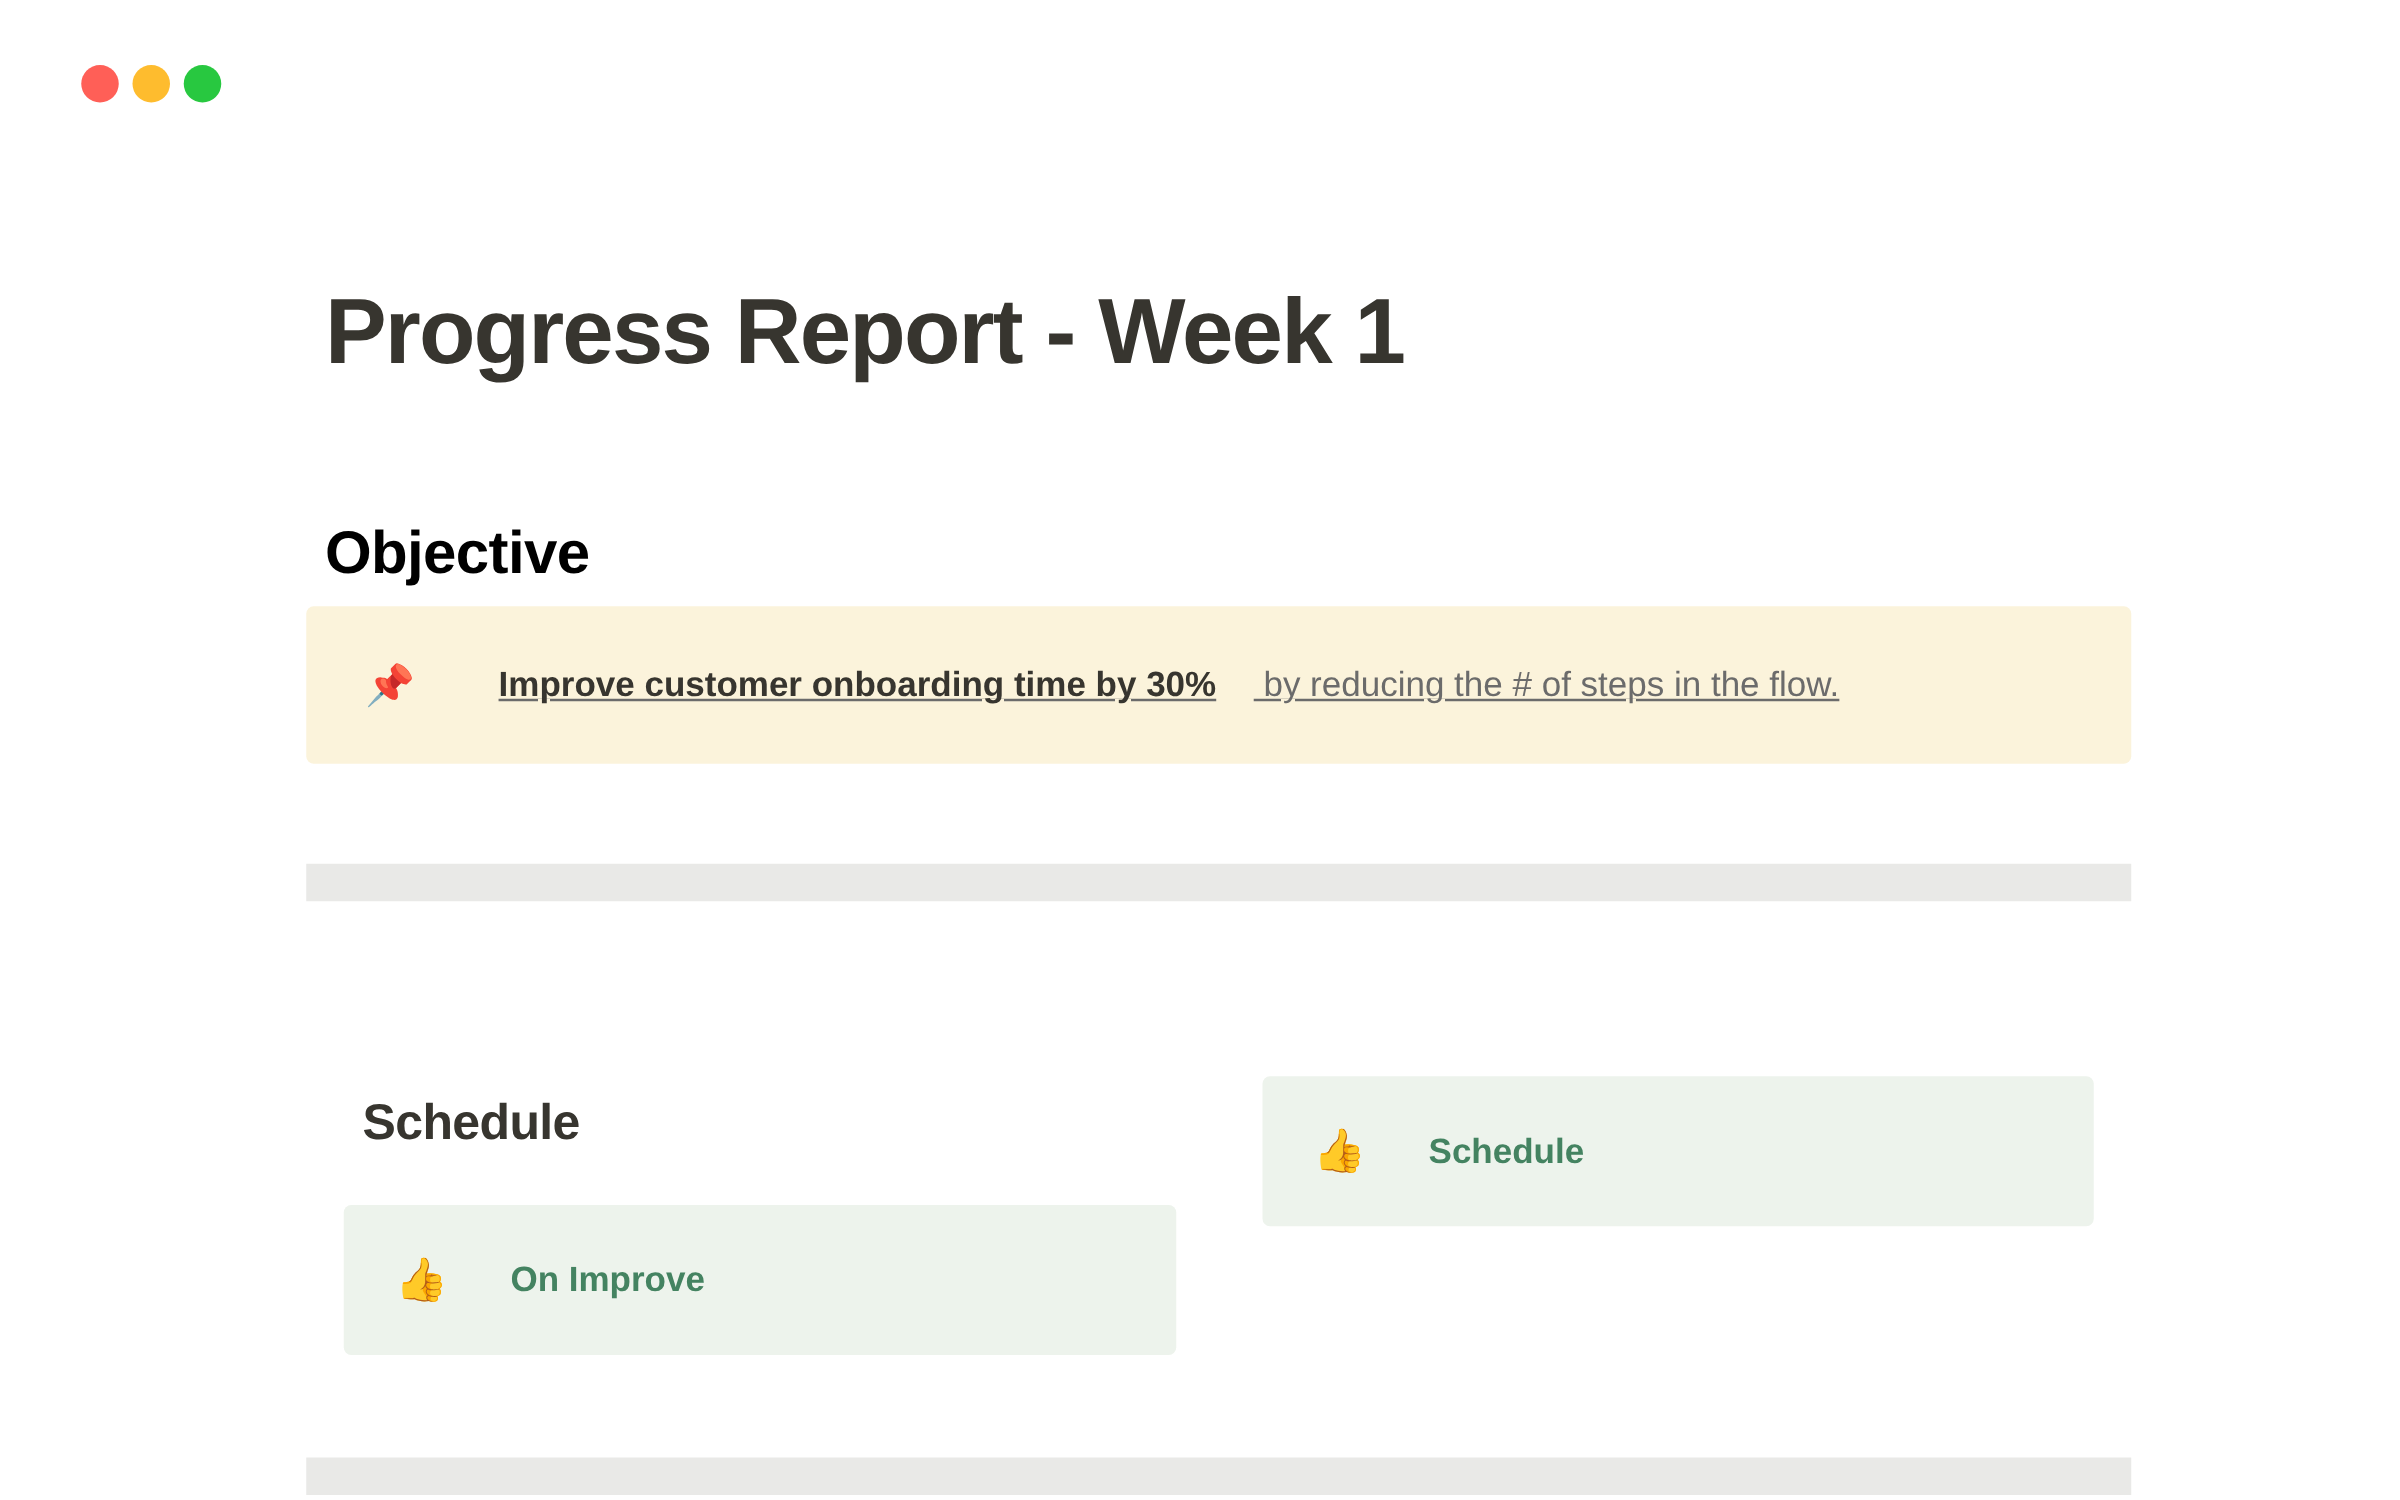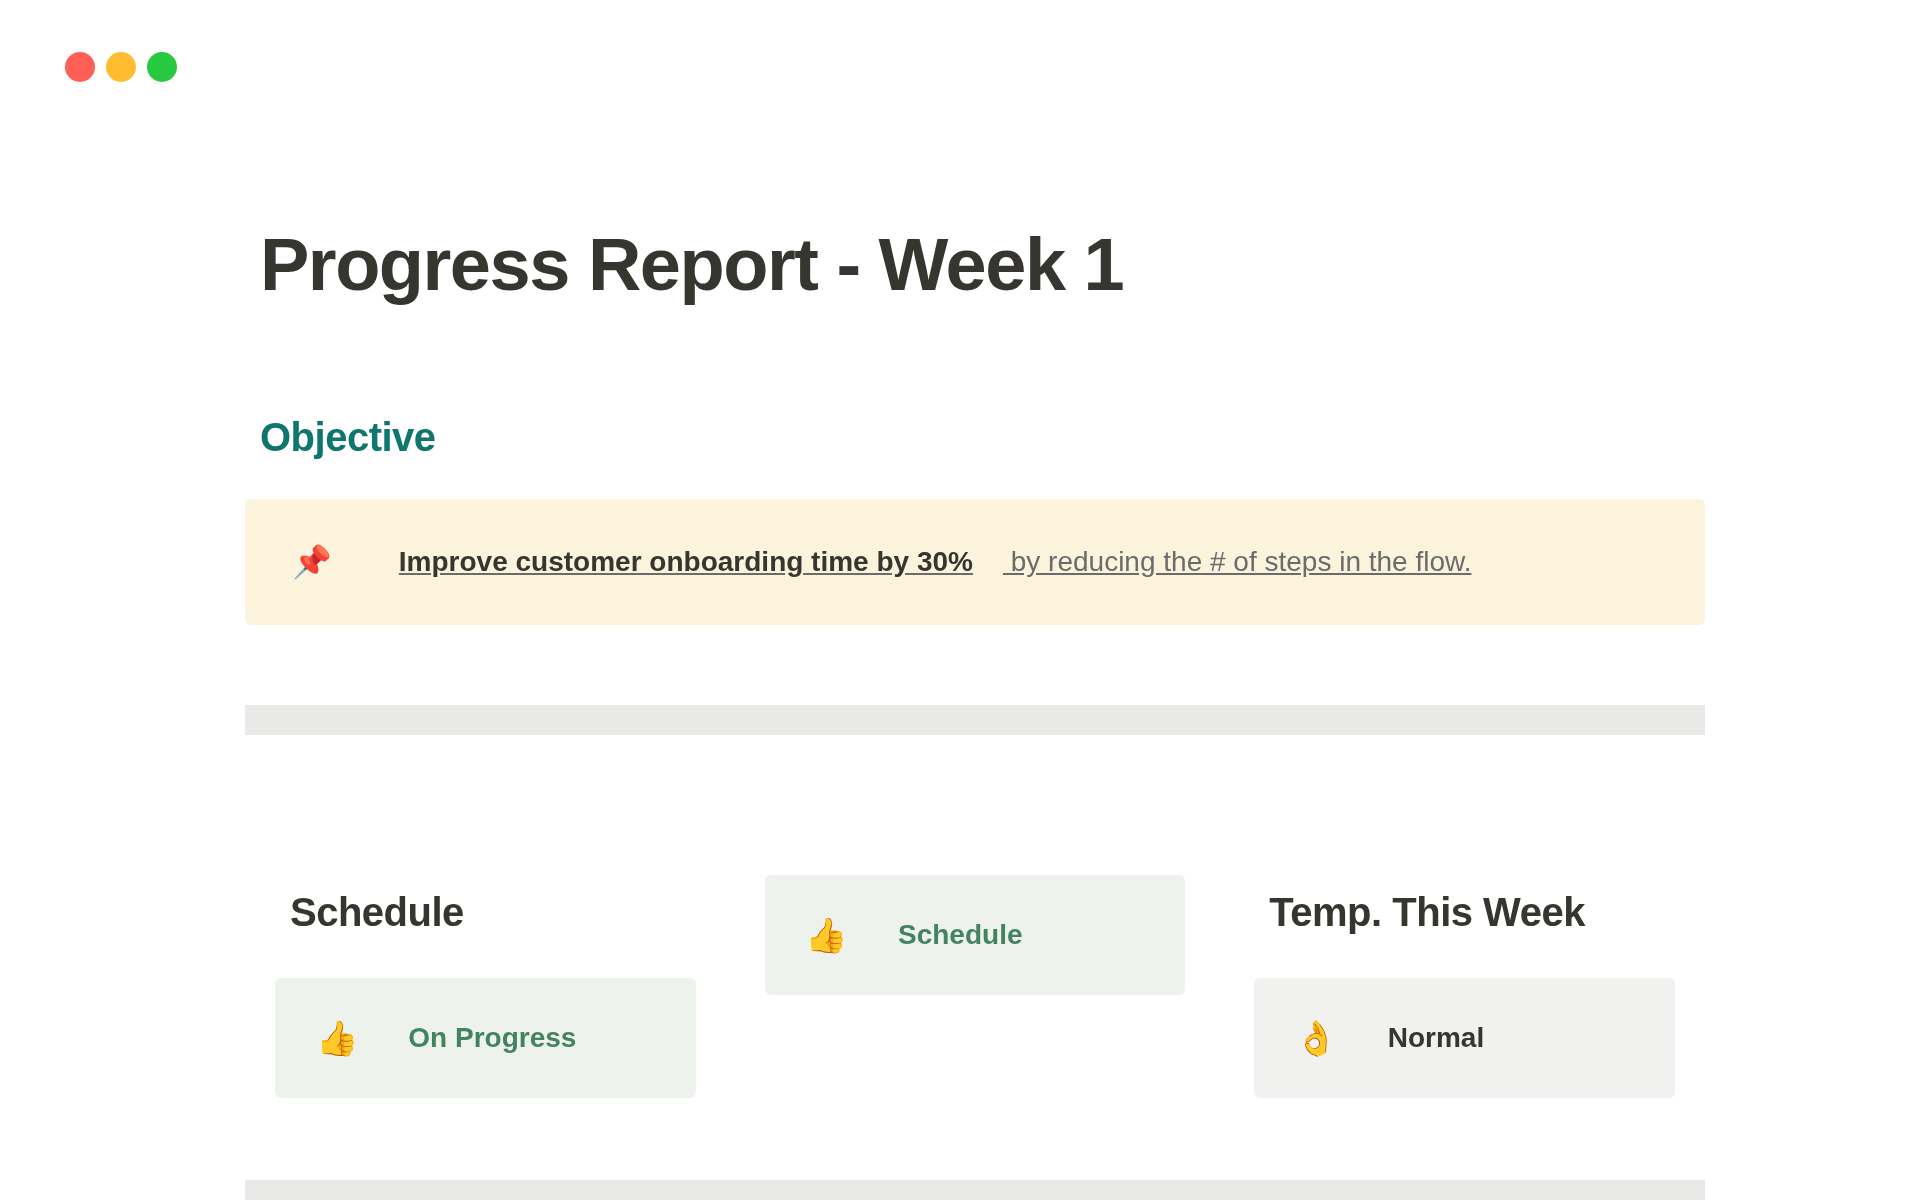--- a/index.html
+++ b/index.html
@@ -43,24 +43,23 @@
     .page-title {
       font-size: 74px;
       font-weight: 700;
       color: #37352f;
       letter-spacing: -1.5px;
       margin-bottom: 80px;
       line-height: 1.1;
     }
 
     .section-heading {
-      font-size: 40px;
+      font-size: 48px;
       font-weight: 600;
-      color: #0f766e;
-      margin-bottom: 24px;
+      color: #000000;
       letter-spacing: -0.5px;
     }
 
     .callout {
       background: #fbf3db;
       border-radius: 6px;
       padding: 28px 32px;
       display: flex;
       align-items: center;
       gap: 22px;
@@ -159,35 +158,28 @@
       </div>
     </div>
 
     <div class="divider"></div>
 
     <div class="status-row">
       <div class="status-col">
         <h2 class="status-heading">Schedule</h2>
         <div class="status-card green">
           <span class="emoji">👍</span>
-          <span class="status-label green-text">On Progress</span>
+          <span class="status-label green-text">On Improve</span>
         </div>
       </div>
 
       <div class="status-col">
         <div class="status-card green">
           <span class="emoji">👍</span>
           <span class="status-label green-text">Schedule</span>
         </div>
       </div>
 
-      <div class="status-col">
-        <h2 class="status-heading">Temp. This Week</h2>
-        <div class="status-card gray">
-          <span class="emoji">👌</span>
-          <span class="status-label dark-text">Normal</span>
-        </div>
-      </div>
     </div>
 
     <div class="divider2"></div>
   </div>
 </div>
 
 </body></html>

